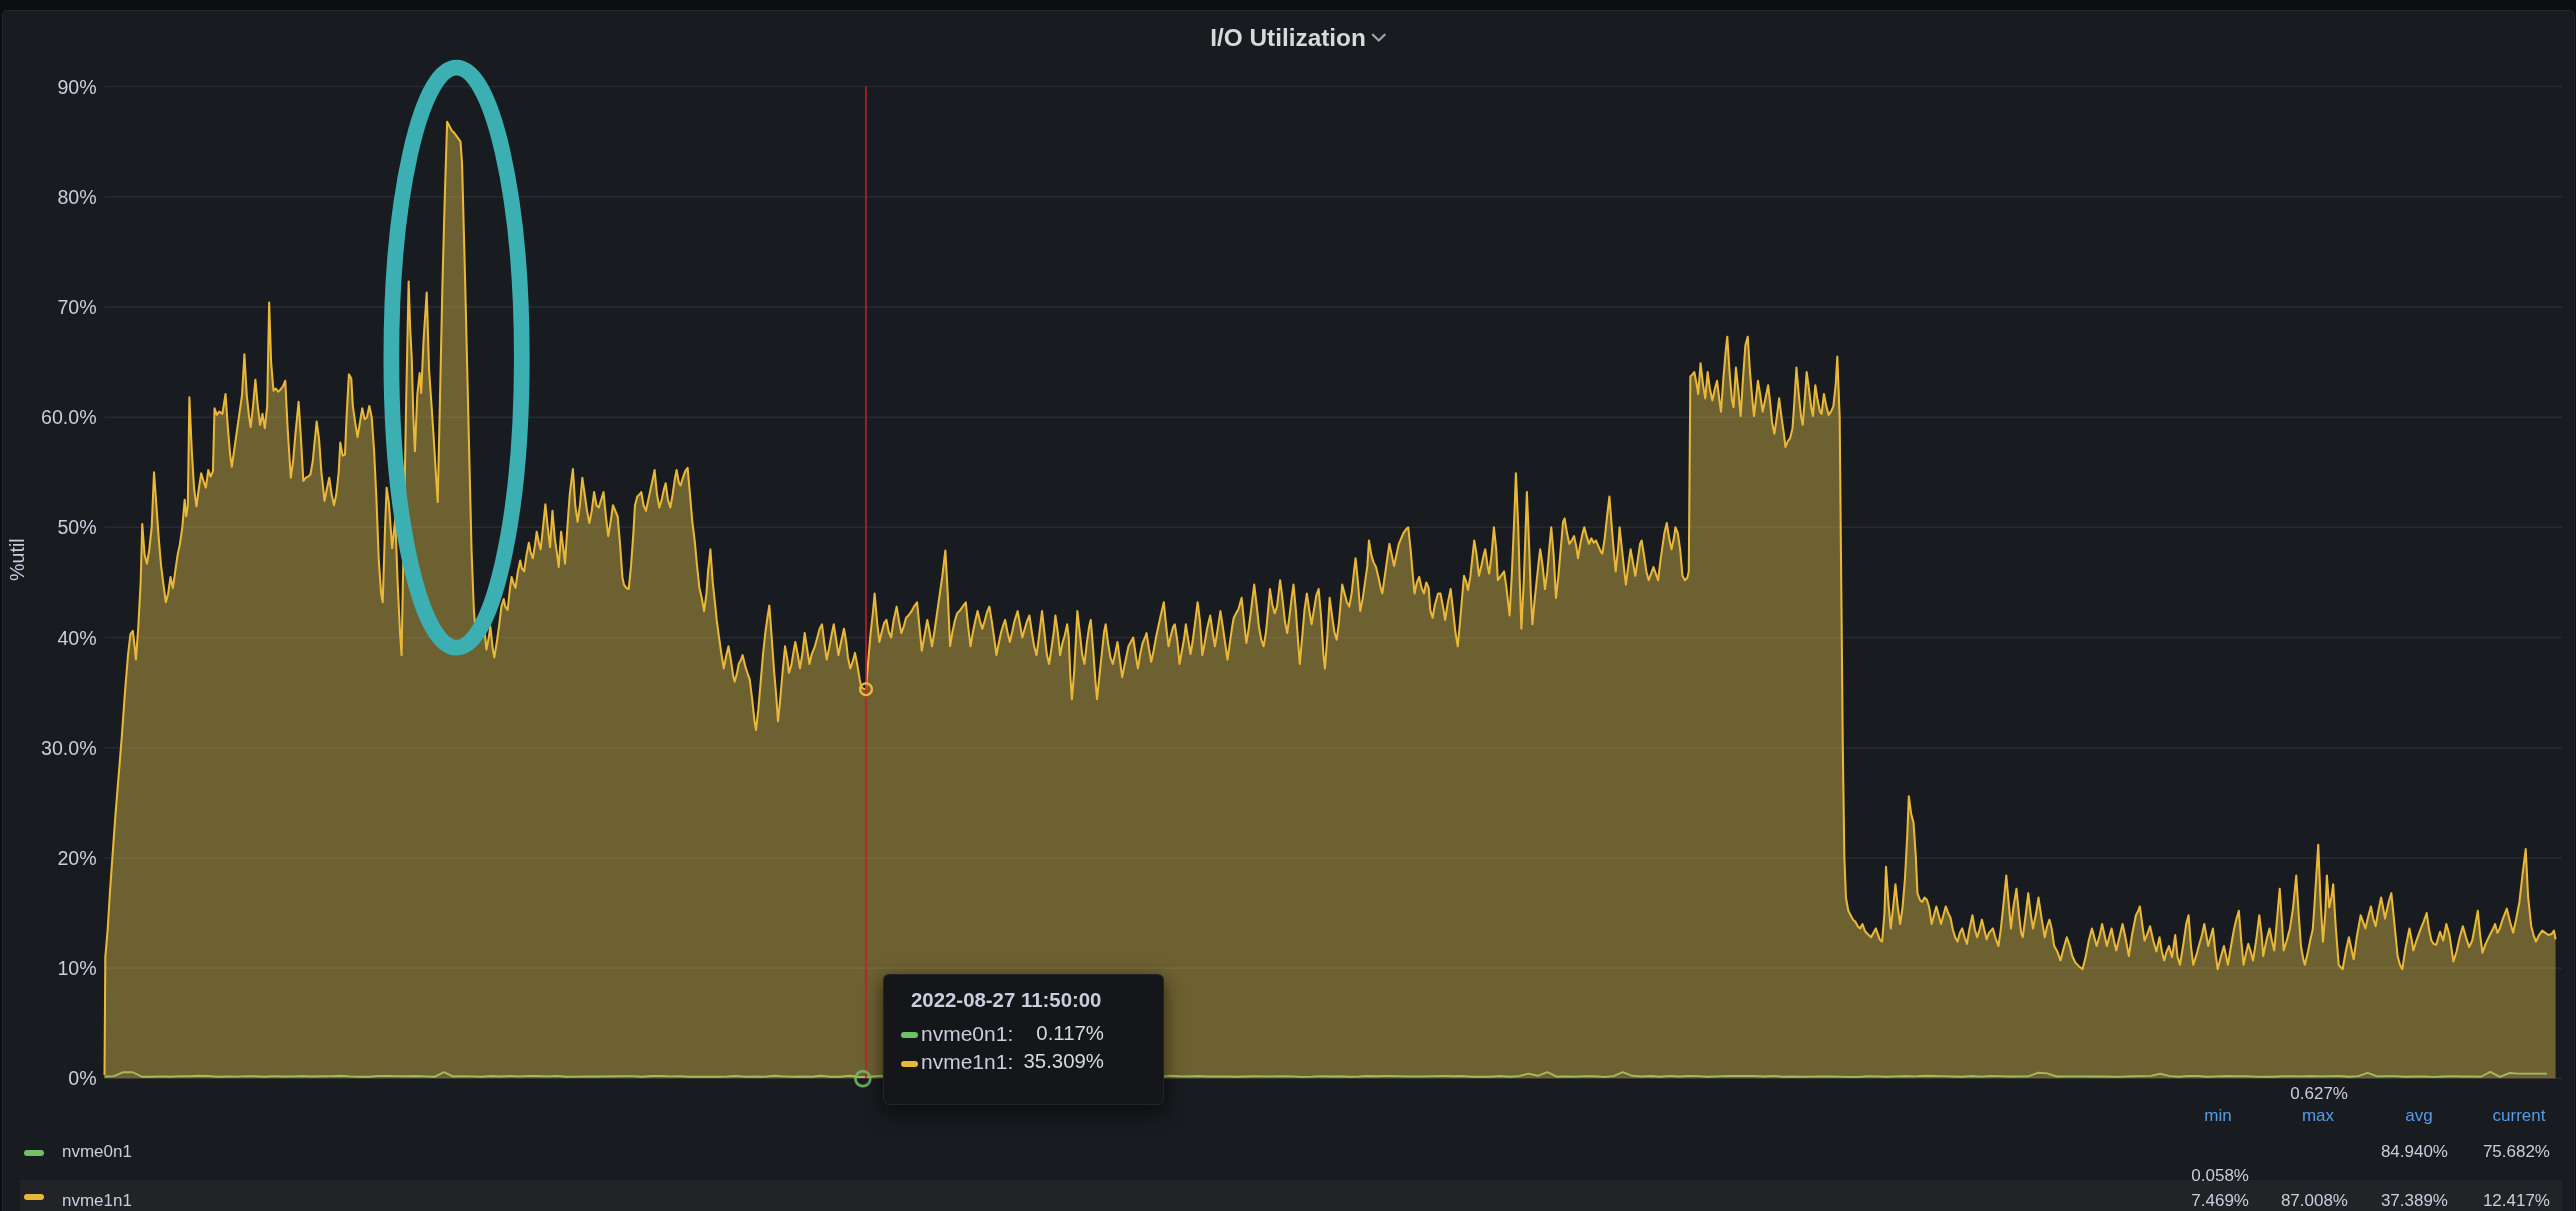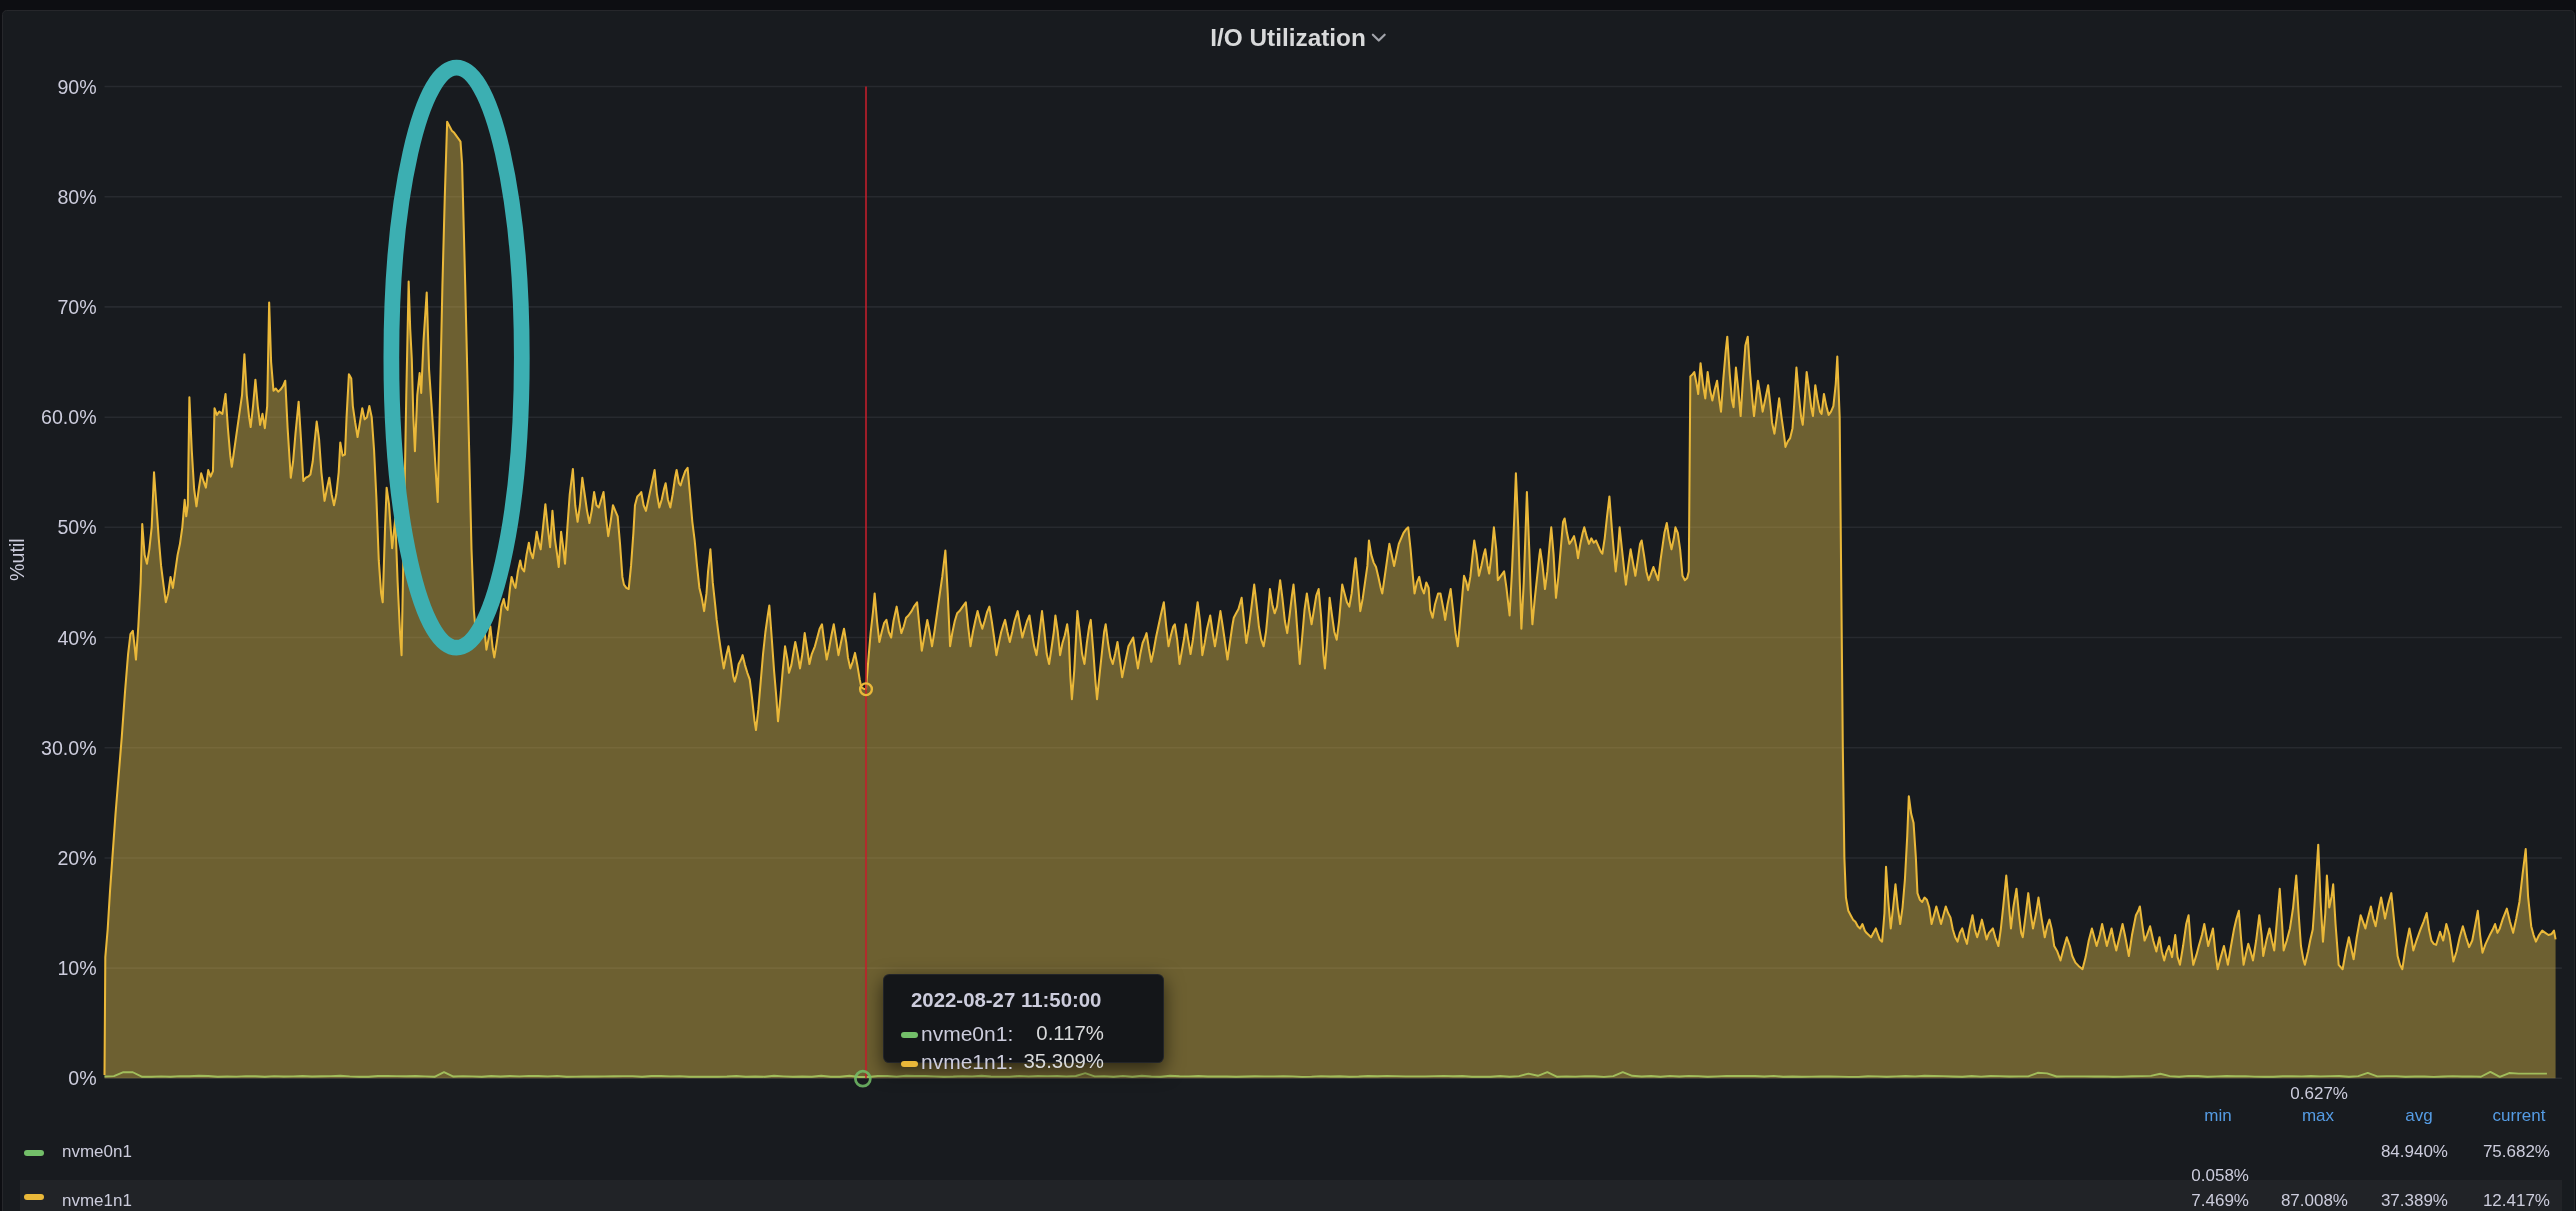--- a/index.html
+++ b/index.html
@@ -1,19 +1,19 @@
 <!DOCTYPE html>
 <html style="font-size:12.6px"><head><meta charset="utf-8"><style>
 * { margin:0; padding:0; box-sizing:border-box; }
 html,body { width:2576px; height:1212px; background:#0D0E12; overflow:hidden;
   font-family:"Liberation Sans", sans-serif; }
 #panel { position:absolute; left:1.6px; top:10.2px; width:2573px; height:1202px;
   background:#181B1F; border:0.8px solid #26272B; border-radius:4.7px 4.7px 0 0; }
 .ax { font-size:25px; fill:#CCCCDC; font-family:"Liberation Sans",sans-serif; }
-#tooltip { position:absolute; left:883px; top:974px; width:281px; height:89px;
+#tooltip { position:absolute; left:883px; top:974px; width:281px; height:131px;
   background:#141619; border:0.8px solid rgba(204,204,220,0.08); border-radius:6.3px;
   box-shadow:0 6.3px 19px rgba(0,0,0,0.6); color:#CCCCDC; font-size:20.4px; }
 #tooltip .tt { position:absolute; left:27px; top:14px; font-weight:700; color:#CCCCDC; }
 .swatch { position:absolute; width:16.5px; height:6.3px; border-radius:3.1px; }
 .tlabel { position:absolute; left:37px; font-size:21px; color:#CCCCDC; }
 .tval { position:absolute; font-weight:400; font-size:20.4px; color:#D8D9DA; text-align:right; right:59px; }
 .legend-row { position:absolute; color:#CCCCDC; font-size:17px; }
 .num { position:absolute; text-align:right; width:126px; }
 .hdr { color:#559CE4; font-weight:500; }
 </style></head><body>

